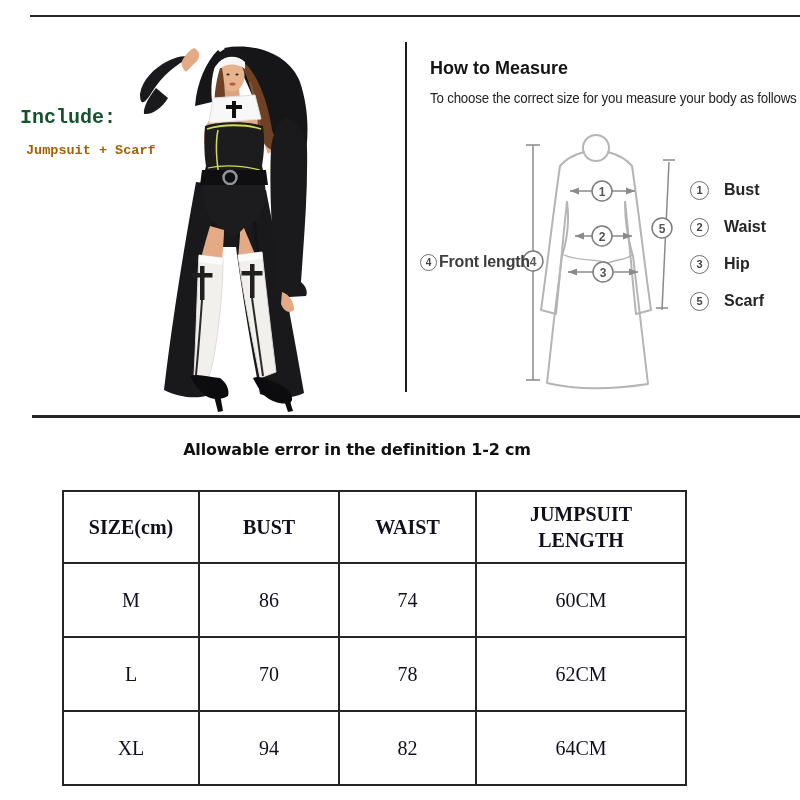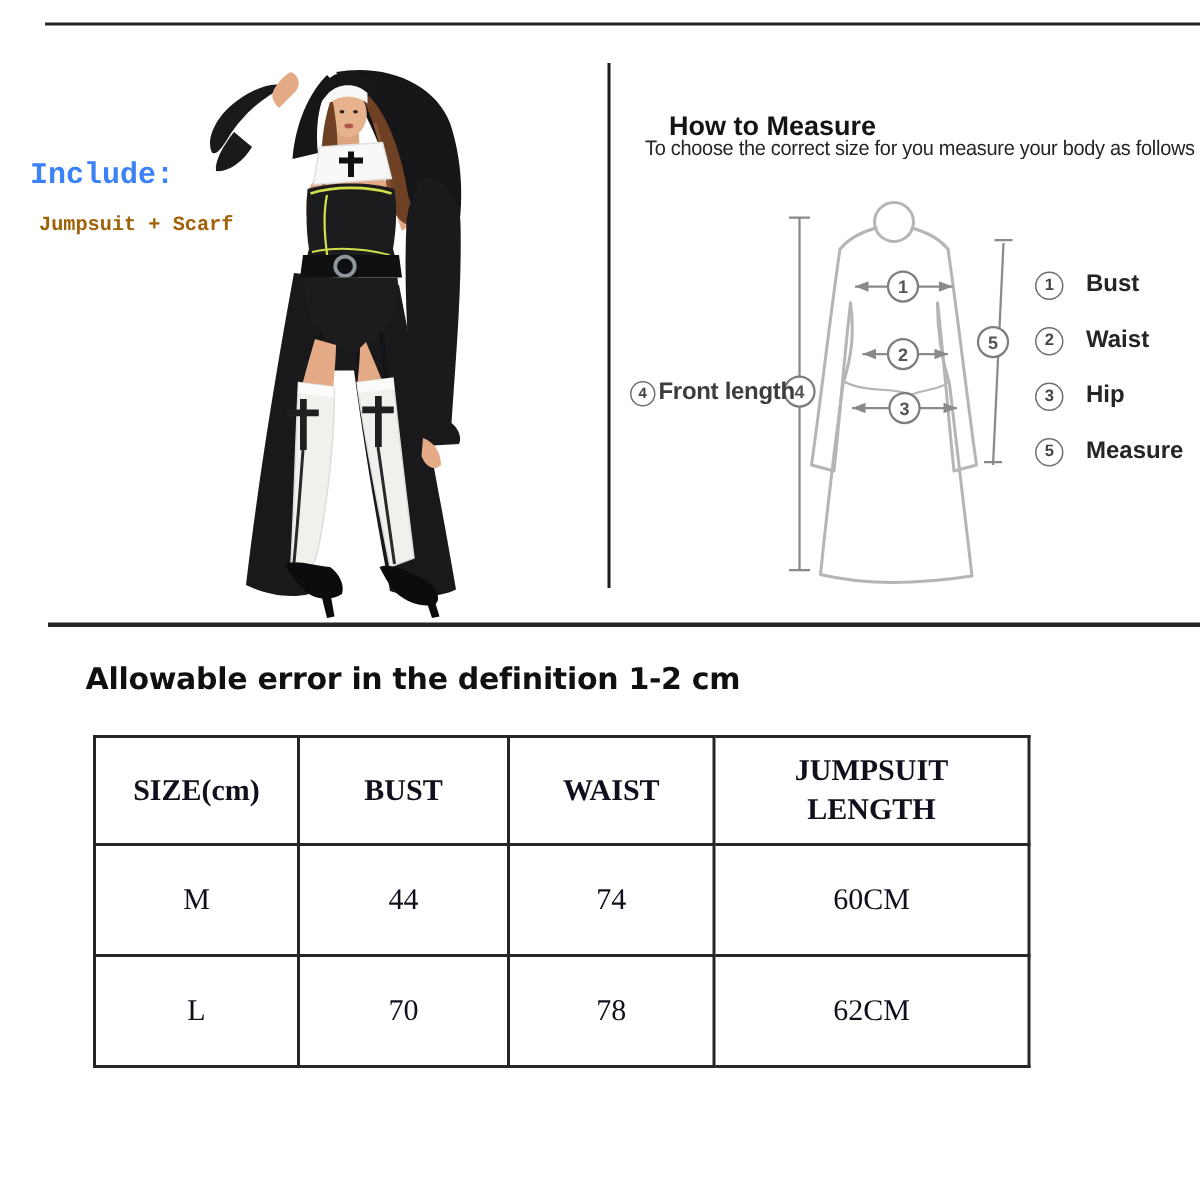--- a/index.html
+++ b/index.html
@@ -4,47 +4,47 @@
 <style>
   html,body{margin:0;padding:0;background:#fff;}
   .page{position:relative;width:800px;height:800px;background:#ffffff;overflow:hidden;
         font-family:"Liberation Sans",sans-serif;color:#1a1a1a;}
   .rule-h{position:absolute;background:#262626;}
   .rule-v{position:absolute;background:#1c1c1c;}
 
   
   .include{position:absolute;left:18px;top:106px;width:210px;
            font-family:"Liberation Mono",monospace;}
-  .include-title{color:#3b82f6;font-size:20px;font-weight:bold;letter-spacing:0px;margin:0 0 14px 2px;}
+  .include-title{color:#14532d;font-size:20px;font-weight:bold;letter-spacing:0px;margin:0 0 14px 2px;}
   .include-line{color:#a16207;font-size:13.5px;font-weight:bold;margin:0 0 10px 0;white-space:nowrap;}
   .include-line.l1{padding-left:8px;}
   .include-line.l2{padding-left:14px;}
   .include-line.l3{padding-left:12px;}
 
   
-  .htm-title{position:absolute;left:430px;top:58px;font-size:18px;font-weight:bold;color:#141414;margin:16px;}
+  .htm-title{position:absolute;left:430px;top:58px;font-size:18px;font-weight:bold;color:#141414;margin:0;}
   .htm-sub{position:absolute;left:430px;top:90px;font-size:14px;color:#242424;white-space:nowrap;
            transform:scaleX(.95);transform-origin:left top;letter-spacing:-.2px;}
 
   
   .diagram{position:absolute;left:410px;top:118px;width:390px;height:292px;}
   .diagram svg{position:absolute;left:0;top:0;}
   .fl-label{position:absolute;left:10px;top:133px;display:flex;align-items:center;height:22px;}
   .fl-label .lbl{font-size:16px;font-weight:bold;color:#3d3d3d;letter-spacing:-.2px;}
   .cnum{display:inline-flex;align-items:center;justify-content:center;width:19px;height:19px;
         border:1.6px solid #6f6f6f;border-radius:50%;font-size:11px;font-weight:bold;color:#444;
         box-sizing:border-box;background:#fff;flex:0 0 auto;}
   .cnum.sm{width:17px;height:17px;font-size:10px;margin-right:2px;}
   .legend{position:absolute;left:280px;top:62px;display:flex;flex-direction:column;gap:17px;}
   .legend-row{display:flex;align-items:center;height:20px;}
   .legend-row .lbl{margin-left:15px;font-size:16px;font-weight:bold;color:#252525;}
 
   
-  .note{position:absolute;left:57px;top:440px;width:600px;text-align:left;
-        font-family:"DejaVu Sans",sans-serif;font-size:20px;font-weight:bold;color:#101010;letter-spacing:-.2px;}
+  .note{position:absolute;left:57px;top:440px;width:600px;text-align:center;
+        font-family:"DejaVu Sans",sans-serif;font-size:16px;font-weight:bold;color:#101010;letter-spacing:-.2px;}
   table.size{position:absolute;left:62px;top:490px;border-collapse:collapse;table-layout:fixed;
              font-family:Liberation Serif, serif;}
   table.size th,table.size td{border:2px solid #262626;text-align:center;vertical-align:middle;
              color:#10101c;background:#fff;}
   table.size th{font-size:20px;font-weight:bold;height:70px;line-height:1.3;padding:0 14px;}
   table.size td{font-size:20px;font-weight:normal;height:70px;}
 </style>
 </head>
 <body>
 
@@ -184,21 +184,21 @@
       <div class="legend-row">
         <span class="cnum">2</span>
         <span class="lbl">Waist</span>
       </div>
       <div class="legend-row">
         <span class="cnum">3</span>
         <span class="lbl">Hip</span>
       </div>
       <div class="legend-row">
         <span class="cnum">5</span>
-        <span class="lbl">Measure</span>
+        <span class="lbl">Scarf</span>
       </div>
     </div>
   </div>
 
   <div class="rule-h" style="left:32px;top:415px;width:768px;height:3px;"></div>
 
   <div class="note">Allowable error in the definition 1-2 cm</div>
 
   <table class="size">
     <colgroup>
@@ -211,26 +211,32 @@
       <tr>
         <th>SIZE(cm)</th>
         <th>BUST</th>
         <th>WAIST</th>
         <th>JUMPSUIT LENGTH</th>
       </tr>
     </thead>
     <tbody>
       <tr>
         <td>M</td>
-        <td>44</td>
+        <td>86</td>
         <td>74</td>
         <td>60CM</td>
       </tr>
       <tr>
         <td>L</td>
         <td>70</td>
         <td>78</td>
         <td>62CM</td>
       </tr>
+      <tr>
+        <td>XL</td>
+        <td>94</td>
+        <td>82</td>
+        <td>64CM</td>
+      </tr>
     </tbody>
   </table>
 
 </div>
 
 </body></html>

